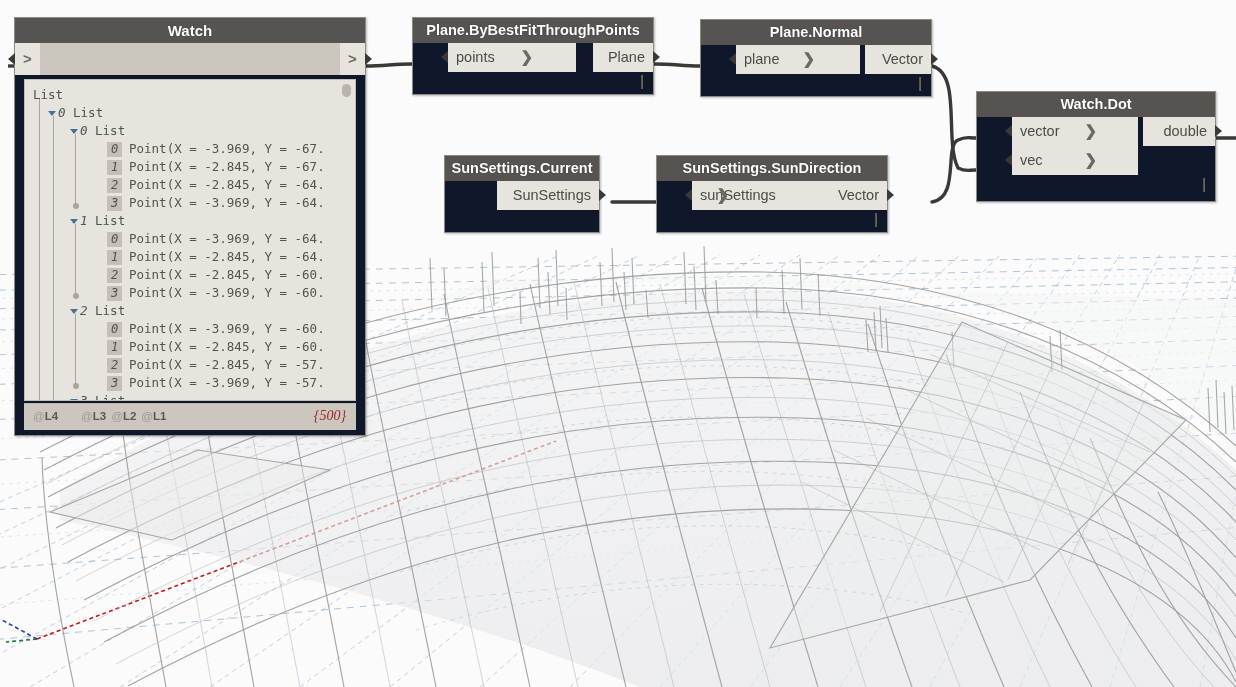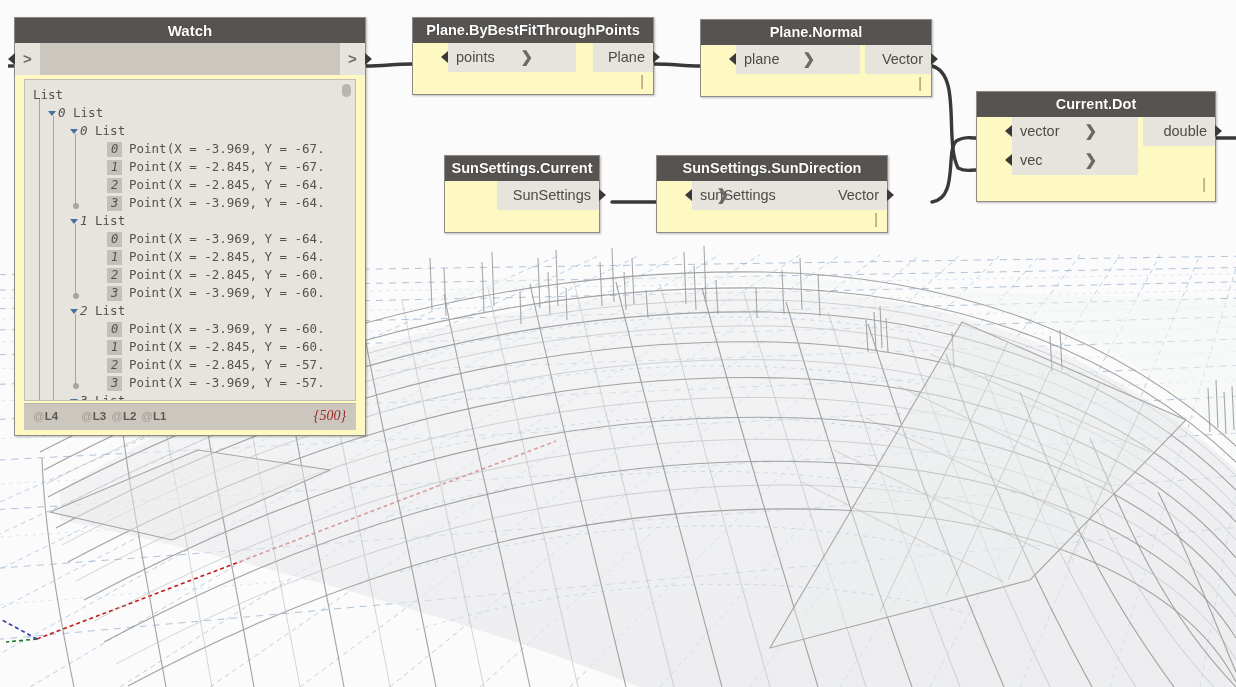--- a/index.html
+++ b/index.html
@@ -18,21 +18,21 @@
   
   #viewport {
     position: absolute; left: 0; top: 0;
     width: 1236px; height: 687px;
   }
 
   
   .node {
     position: absolute;
     box-sizing: border-box;
-    background: #fef9c3;
+    background: #0f172a;
     border: 1px solid #8e8a84;
     box-shadow: 1px 1px 2px rgba(0,0,0,0.25);
   }
   .node-header {
     background: #565351;
     color: #ffffff;
     font-weight: bold;
     font-size: 14.5px;
     text-align: center;
     line-height: 25px;
@@ -567,21 +567,21 @@
         <div class="port-out" style="width:66px;">Vector</div>
         <span class="plug plug-right"></span>
       </div>
       <div class="node-foot">
         <span class="foot-mark">|</span>
       </div>
     </div>
   </div>
 
   <div class="node" style="left:976px; top:91px; width:240px;">
-    <div class="node-header">Current.Dot</div>
+    <div class="node-header">Watch.Dot</div>
     <div class="node-body">
       <div class="port-row">
         <span class="plug plug-left"></span>
         <div class="port-in" style="width:126px;">vector</div>
         <div class="lacing" style="right:118px;">❯</div>
         <div class="port-out" style="width:72px;">double</div>
         <span class="plug plug-right"></span>
       </div>
       <div class="port-row">
         <span class="plug plug-left"></span>

